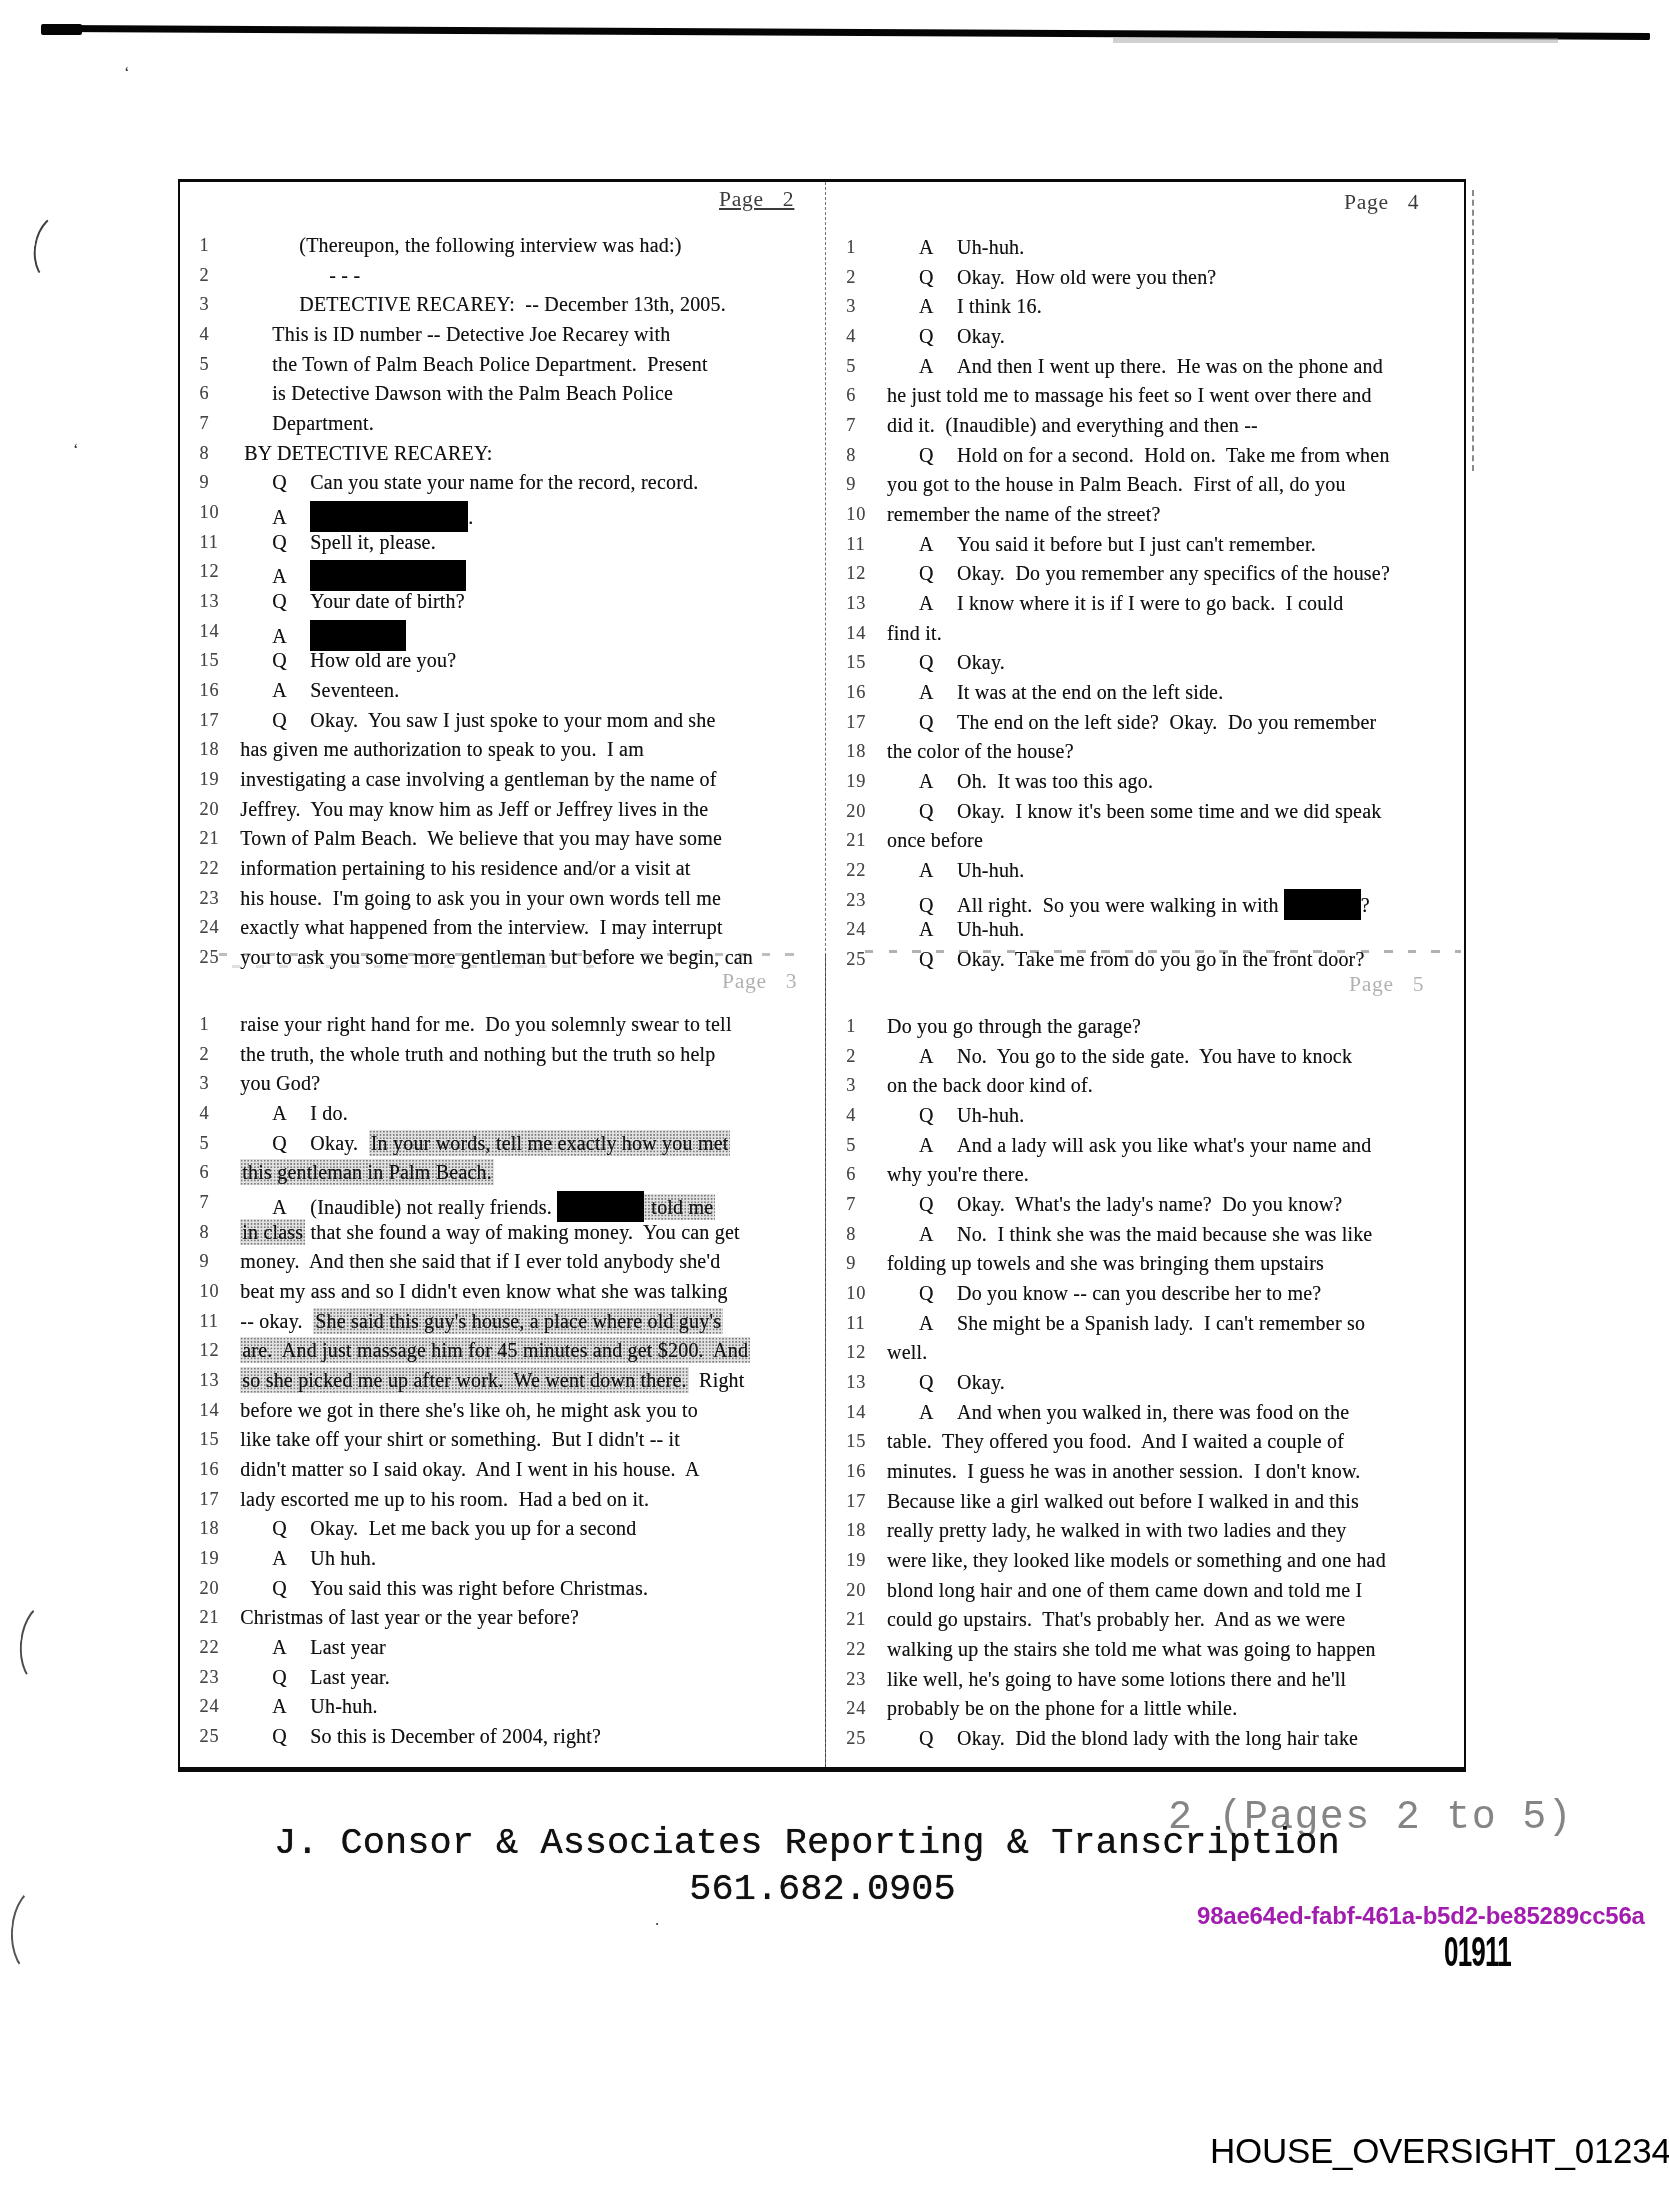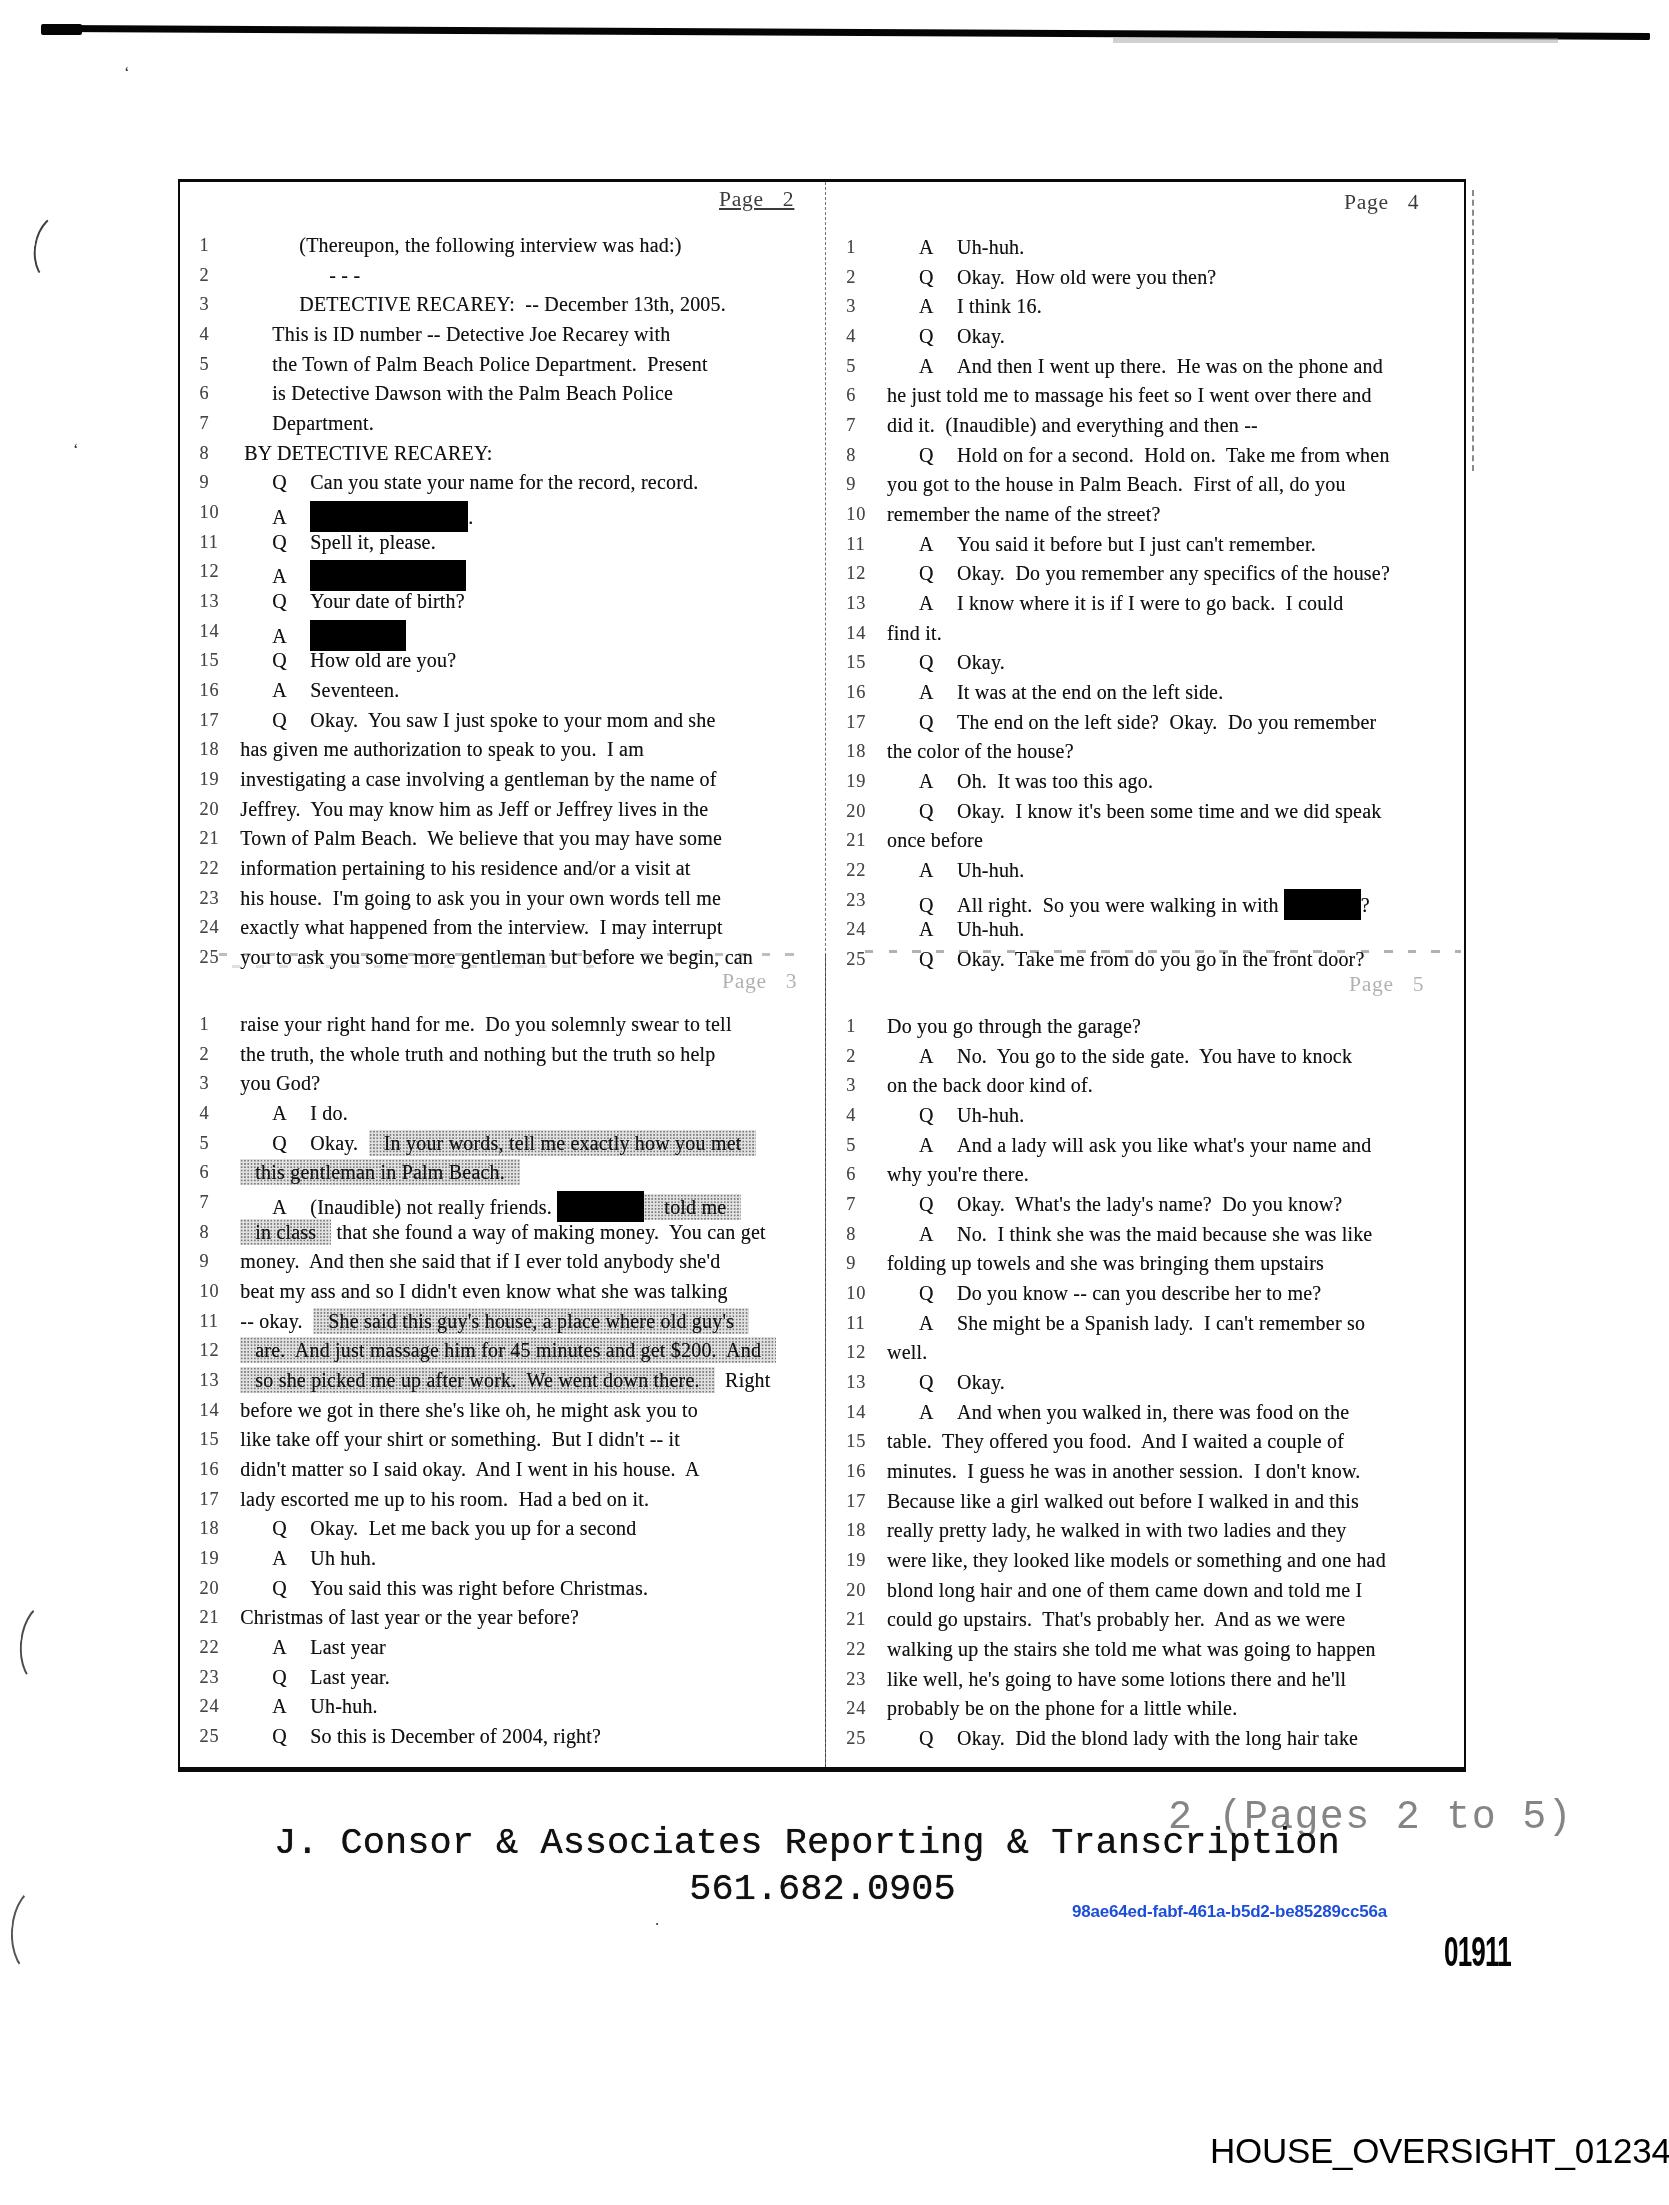--- a/index.html
+++ b/index.html
@@ -37,33 +37,33 @@
   .ind-c  {left:42px;}
   .ind-sc {left:74px;}
   .ind-q  {left:74px;}
   .ind-i  {left:101px;}
   .ind-by {left:46px;}
   .ind-ctr{left:131px;}
   .pre{display:inline-block;width:38px;}
   .hl{
     background-color:rgba(75,75,75,.16);
     background-image:radial-gradient(rgba(40,40,40,.55) 0.7px,transparent 0.9px);
-    background-size:3.3px 3.3px;padding:2px 15px;
+    background-size:3.3px 3.3px;padding:2px 2px;
   }
   .redact{display:inline-block;background:#000;height:31px;vertical-align:-7.9px;}
   
   .mono{font-family:"Liberation Mono","DejaVu Sans Mono",monospace;}
   #page-range{position:absolute;left:1168px;top:1795px;font-size:40px;letter-spacing:1.3px;color:#222;
     opacity:.55;filter:blur(0.3px);white-space:pre;}
   #reporter-line{position:absolute;left:274px;top:1822px;width:1097px;font-size:37px;color:#111;
     letter-spacing:0;white-space:pre;text-shadow:0 0 0.7px #222;}
   #reporter-phone{position:absolute;left:274px;top:1868px;width:1097px;text-align:center;font-size:37px;
     color:#111;white-space:pre;text-shadow:0 0 0.7px #222;}
-  #doc-uuid{position:absolute;left:1072px;top:1902px;font-family:"Liberation Sans",sans-serif;
-    font-weight:700;font-size:17px;letter-spacing:-0.2px;color:#1d4ed8;}
+  #doc-uuid{position:absolute;left:1197px;top:1902px;font-family:"Liberation Sans",sans-serif;
+    font-weight:700;font-size:24px;letter-spacing:-0.2px;color:#a21caf;}
   #stamp-number{position:absolute;left:1444px;top:1928px;font-family:"Liberation Sans",sans-serif;
     font-weight:700;font-size:42px;letter-spacing:-1.3px;color:#050505;transform:scaleX(.62);transform-origin:left top;}
   #bates-stamp{position:absolute;left:1210px;top:2131px;font-family:"Liberation Sans",sans-serif;
     font-size:35px;letter-spacing:-0.3px;color:#000;}
 </style>
 </head>
 <body>
 
 <div class="streak" style="left:56px;top:29px;width:1594px;height:6.5px;transform:rotate(0.28deg);border-radius:1.3px;"></div>
 <div class="streak" style="left:41px;top:23.6px;width:41px;height:11.8px;border-radius:2px;"></div>

